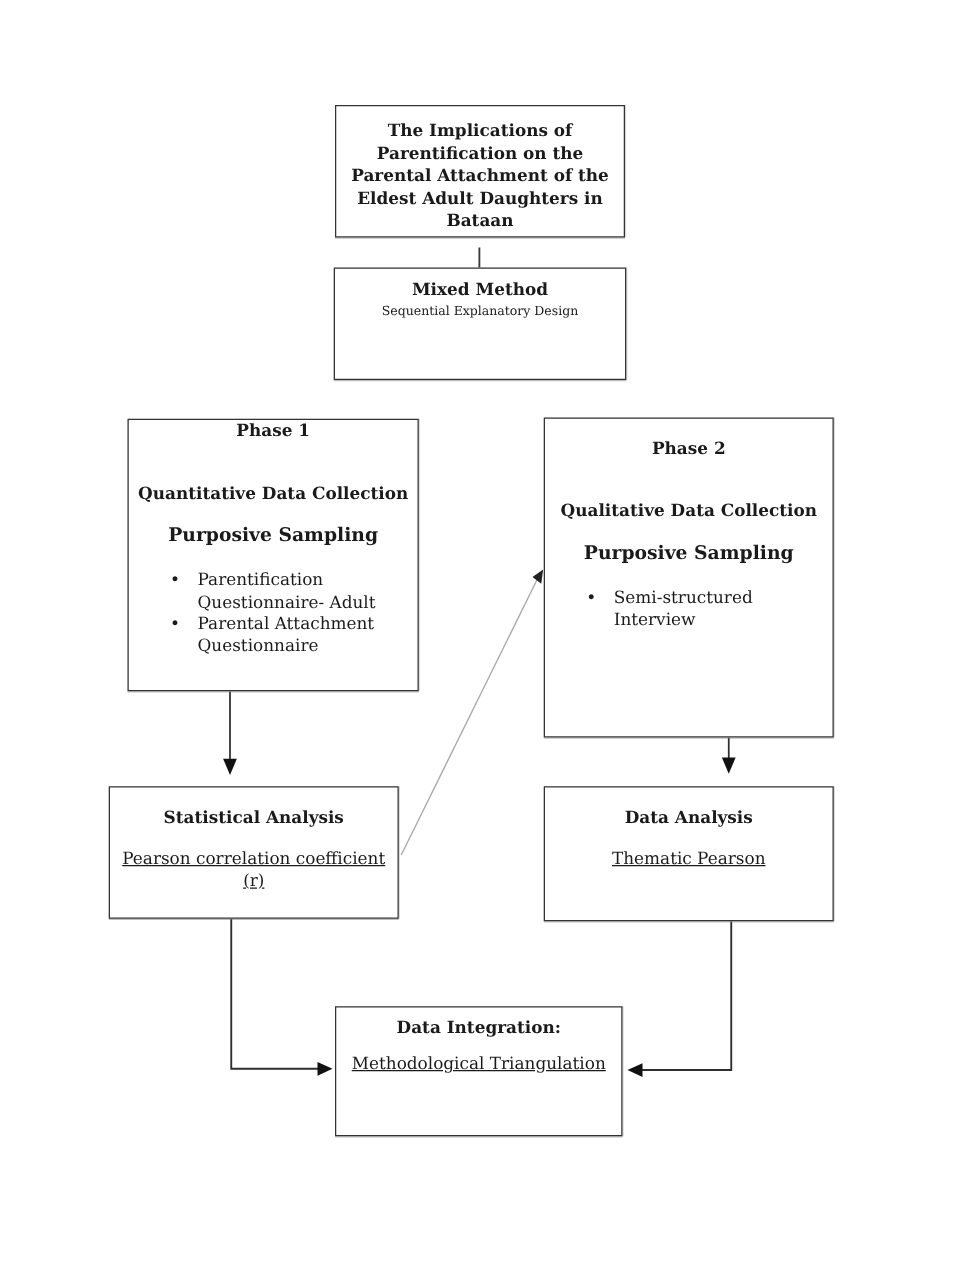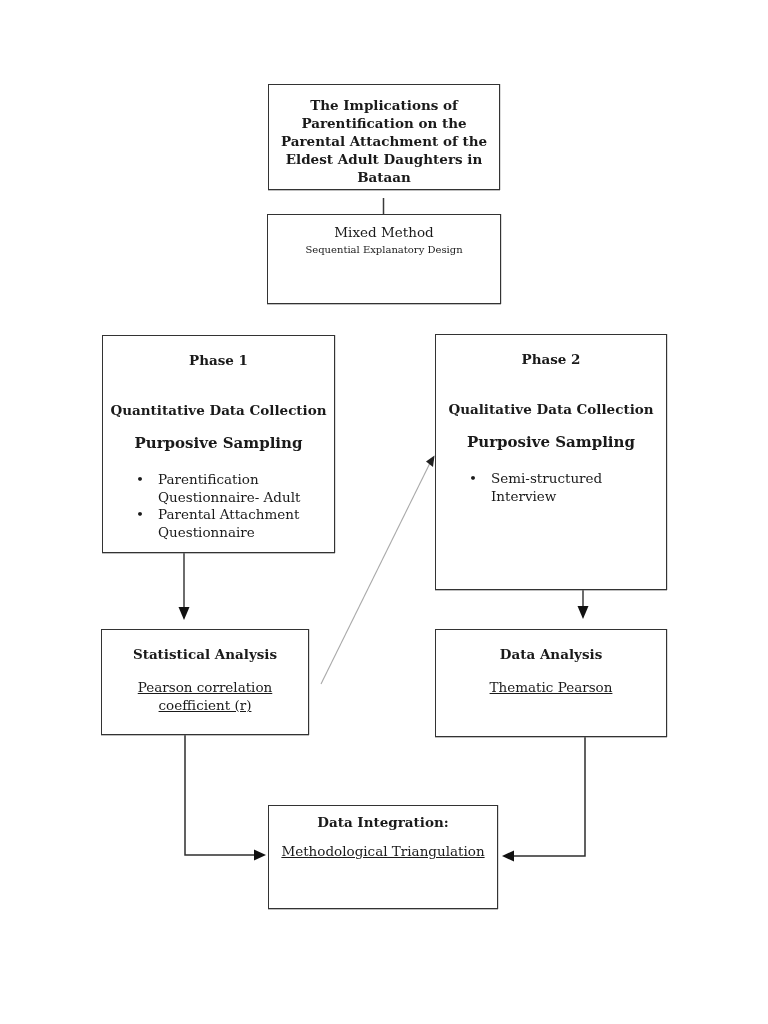--- a/index.html
+++ b/index.html
@@ -15,32 +15,32 @@
   .box {
     position: absolute;
     background: #ffffff;
     border: 1.5px solid #333333;
     box-shadow: 0 1px 0 rgba(110,110,110,0.45), 1px 0 0 rgba(110,110,110,0.25);
     text-align: center;
   }
   .box-title  { left: 268px; top: 84px;  width: 232px; height: 106px; padding: 11px 8px 0 8px; }
   .box-title .t { font-weight: bold; font-size: 13.5px; line-height: 18px; }
   .box-method { left: 267px; top: 214px; width: 234px; height: 90px; padding-top: 8px; }
-  .box-method .t  { font-weight: normal; font-size: 13.5px; line-height: 18px; }
+  .box-method .t  { font-weight: bold; font-size: 13.5px; line-height: 18px; }
   .box-method .s  { font-size: 10px; line-height: 18px; }
-  .box-phase1 { left: 102px; top: 335px; width: 233px; height: 218px; padding-top: 15px; }
+  .box-phase1 { left: 102px; top: 335px; width: 233px; height: 218px; }
   .box-phase2 { left: 435px; top: 334px; width: 232px; height: 256px; padding-top: 15px; }
   .phase-title   { font-weight: bold; font-size: 13.5px; line-height: 18px; }
   .phase-heading { font-weight: bold; font-size: 13.5px; line-height: 18px; margin-top: 32px; text-align: center; }
   .phase-subheading { font-weight: bold; font-size: 15px; line-height: 19px; margin-top: 15px; }
   .bullet-list { margin-top: 18px; text-align: left; padding-left: 30px; list-style: none; }
   .bullet-item { display: flex; font-size: 13.5px; line-height: 17.5px; }
   .bullet-mark { width: 25px; flex: 0 0 25px; text-align: left; padding-left: 3px; }
   .bullet-text { width: 160px; }
-  .box-stat      { left: 101px; top: 629px; width: 208px; height: 106px; padding-top: 15px; }
+  .box-stat      { left: 87px; top: 629px; width: 232px; height: 106px; padding-top: 15px; }
   .box-danalysis { left: 435px; top: 629px; width: 232px; height: 108px; padding-top: 15px; }
   .box-integration { left: 268px; top: 805px; width: 230px; height: 104px; padding-top: 7px; }
   .small-box-title { font-weight: bold; font-size: 13.5px; line-height: 18px; }
   .small-box-sub   { font-size: 13.5px; line-height: 18px; margin-top: 15px; text-decoration: underline; }
   .box-integration .small-box-sub { margin-top: 11px; }
   svg.connectors { position: absolute; left: 0; top: 0; pointer-events: none; }
 </style>
 </head>
 <body>
 

